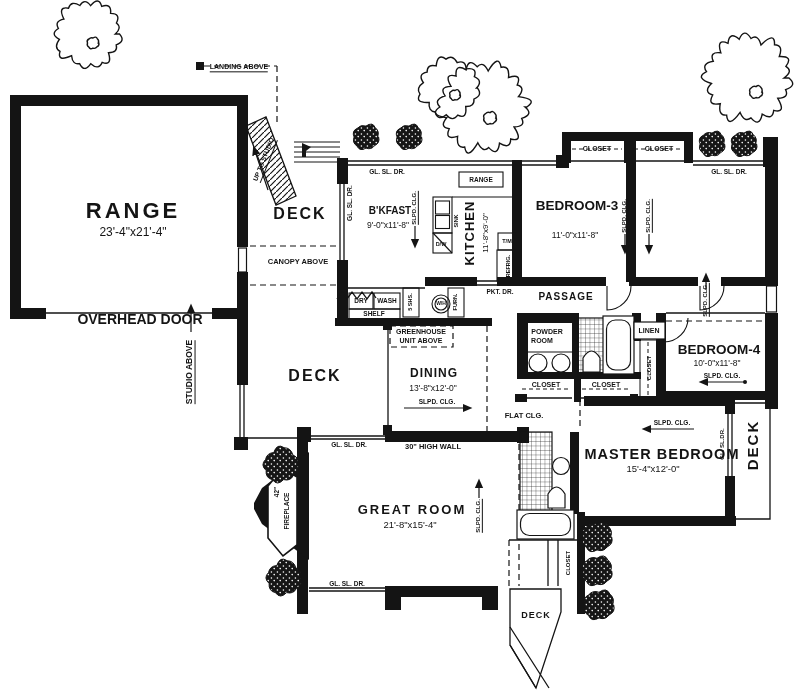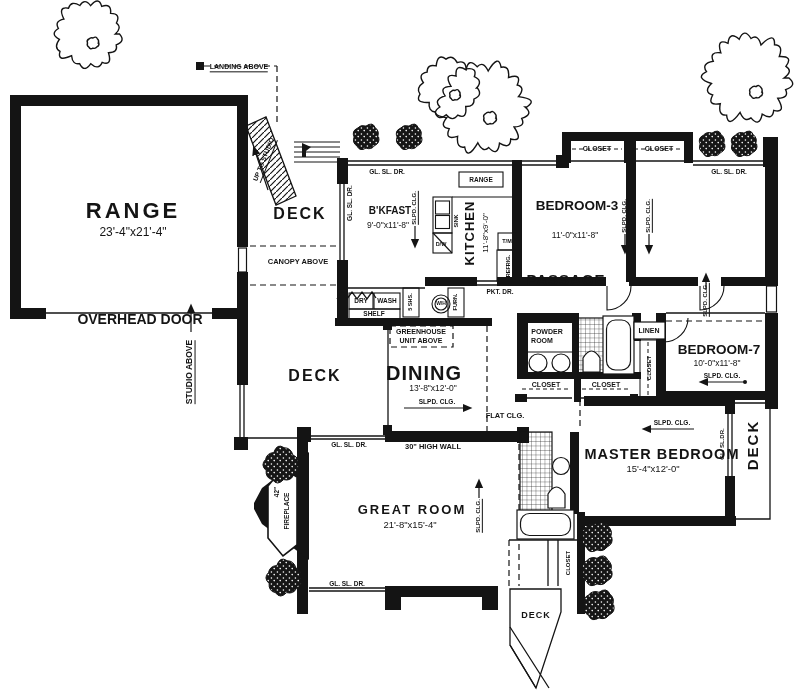--- a/index.html
+++ b/index.html
@@ -270,37 +270,37 @@
   <div class="lbl" style="left:411px;top:302px;font-size:5.5px;transform:translate(-50%,-50%) rotate(-90deg)">5 SHS.</div>
   <div class="lbl" style="left:441px;top:304px;font-size:5px">W/H</div>
   <div class="lbl" style="left:456px;top:302px;font-size:5.5px;transform:translate(-50%,-50%) rotate(-90deg)">FURN.</div>
   <div class="lbl" style="left:597px;top:149px;font-size:7px">CLOSET</div>
   <div class="lbl" style="left:659px;top:149px;font-size:7px">CLOSET</div>
   <div class="lbl" style="left:729px;top:172px;font-size:6.5px">GL. SL. DR.</div>
   <div class="lbl" style="left:577px;top:206px;font-size:13.5px">BEDROOM-3</div>
   <div class="lbl dim" style="left:575px;top:235px;font-size:8.5px">11'-0"x11'-8"</div>
   <div class="lbl u" style="left:625px;top:216px;font-size:6px;transform:translate(-50%,-50%) rotate(-90deg)">SLPD. CLG.</div>
   <div class="lbl u" style="left:649px;top:216px;font-size:6px;transform:translate(-50%,-50%) rotate(-90deg)">SLPD. CLG.</div>
-  <div class="lbl" style="left:566px;top:280px;font-size:15px;letter-spacing:1px">PASSAGE</div>
+  <div class="lbl" style="left:566px;top:297px;font-size:10px;letter-spacing:1px">PASSAGE</div>
   <div class="lbl" style="left:547px;top:332px;font-size:7px">POWDER</div>
   <div class="lbl" style="left:542px;top:341px;font-size:7px">ROOM</div>
   <div class="lbl" style="left:649px;top:331px;font-size:7px">LINEN</div>
   <div class="lbl" style="left:649px;top:368px;font-size:6px;transform:translate(-50%,-50%) rotate(-90deg)">CLOSET</div>
   <div class="lbl" style="left:546px;top:385px;font-size:7px">CLOSET</div>
   <div class="lbl" style="left:606px;top:385px;font-size:7px">CLOSET</div>
   <div class="lbl u" style="left:706px;top:300px;font-size:6px;transform:translate(-50%,-50%) rotate(-90deg)">SLPD. CLG.</div>
-  <div class="lbl" style="left:719px;top:350px;font-size:13.5px">BEDROOM-7</div>
+  <div class="lbl" style="left:719px;top:350px;font-size:13.5px">BEDROOM-4</div>
   <div class="lbl dim" style="left:717px;top:363px;font-size:8.5px">10'-0"x11'-8"</div>
   <div class="lbl" style="left:722px;top:376px;font-size:6.5px">SLPD. CLG.</div>
   <div class="lbl" style="left:421px;top:332px;font-size:7px">GREENHOUSE</div>
   <div class="lbl" style="left:421px;top:341px;font-size:7px">UNIT ABOVE</div>
-  <div class="lbl" style="left:424px;top:373px;font-size:20px;letter-spacing:1px">DINING</div>
+  <div class="lbl" style="left:434px;top:373px;font-size:12px;letter-spacing:1px">DINING</div>
   <div class="lbl dim" style="left:433px;top:388px;font-size:8.5px">13'-8"x12'-0"</div>
   <div class="lbl" style="left:437px;top:402px;font-size:6.5px">SLPD. CLG.</div>
-  <div class="lbl" style="left:505px;top:416px;font-size:7.5px">FLAT CLG.</div>
+  <div class="lbl" style="left:524px;top:416px;font-size:7.5px">FLAT CLG.</div>
   <div class="lbl" style="left:349px;top:445px;font-size:6.5px">GL. SL. DR.</div>
   <div class="lbl" style="left:433px;top:447px;font-size:7.5px">30" HIGH WALL</div>
   <div class="lbl" style="left:412px;top:510px;font-size:13px;letter-spacing:2px">GREAT ROOM</div>
   <div class="lbl dim" style="left:410px;top:525px;font-size:9.5px">21'-8"x15'-4"</div>
   <div class="lbl u" style="left:479px;top:516px;font-size:6px;transform:translate(-50%,-50%) rotate(-90deg)">SLPD. CLG.</div>
   <div class="lbl" style="left:277px;top:492px;font-size:6.5px;transform:translate(-50%,-50%) rotate(-90deg)">42"</div>
   <div class="lbl" style="left:287px;top:511px;font-size:6.5px;transform:translate(-50%,-50%) rotate(-90deg)">FIREPLACE</div>
   <div class="lbl" style="left:347px;top:584px;font-size:6.5px">GL. SL. DR.</div>
   <div class="lbl" style="left:672px;top:423px;font-size:6.5px">SLPD. CLG.</div>
   <div class="lbl" style="left:662px;top:455px;font-size:14.5px;letter-spacing:1px">MASTER BEDROOM</div>

